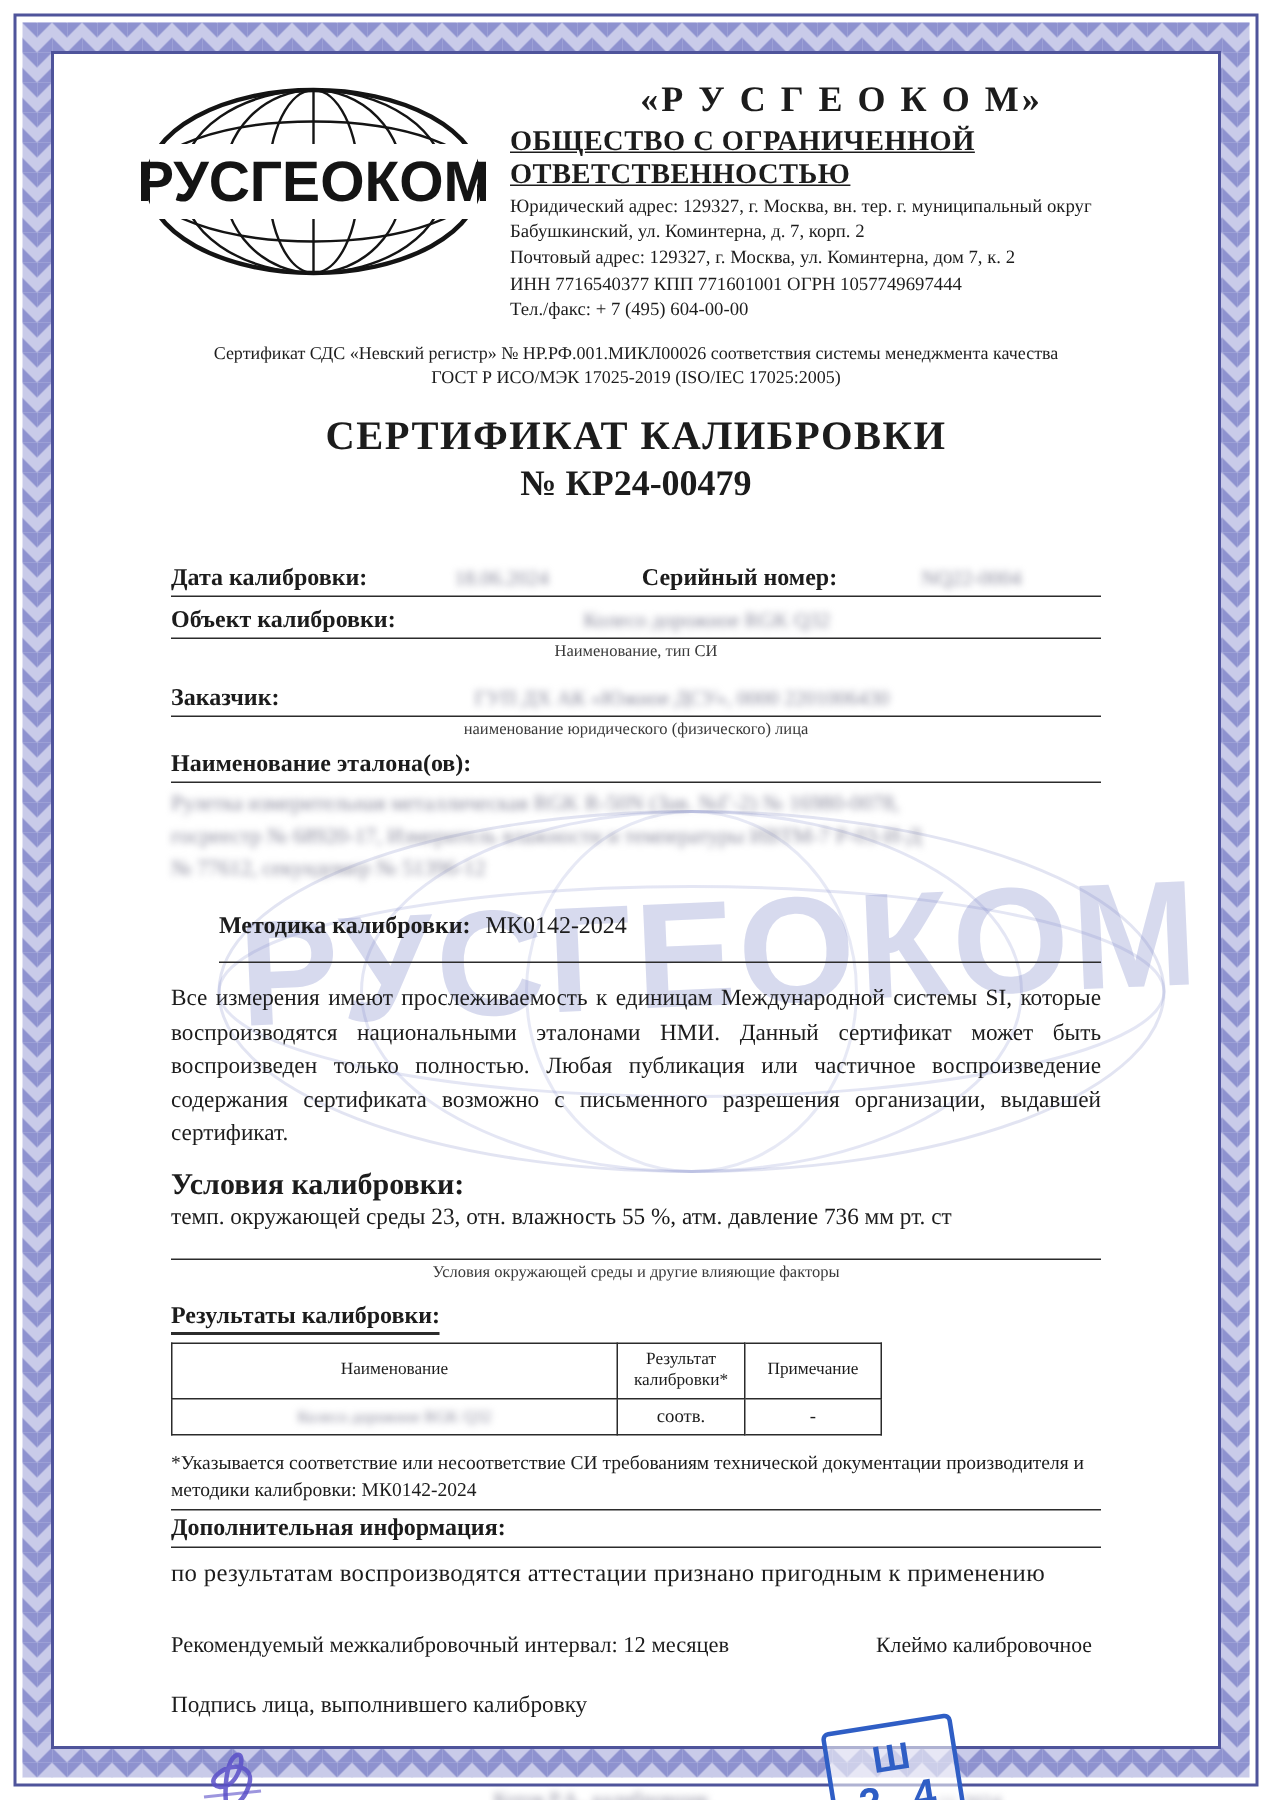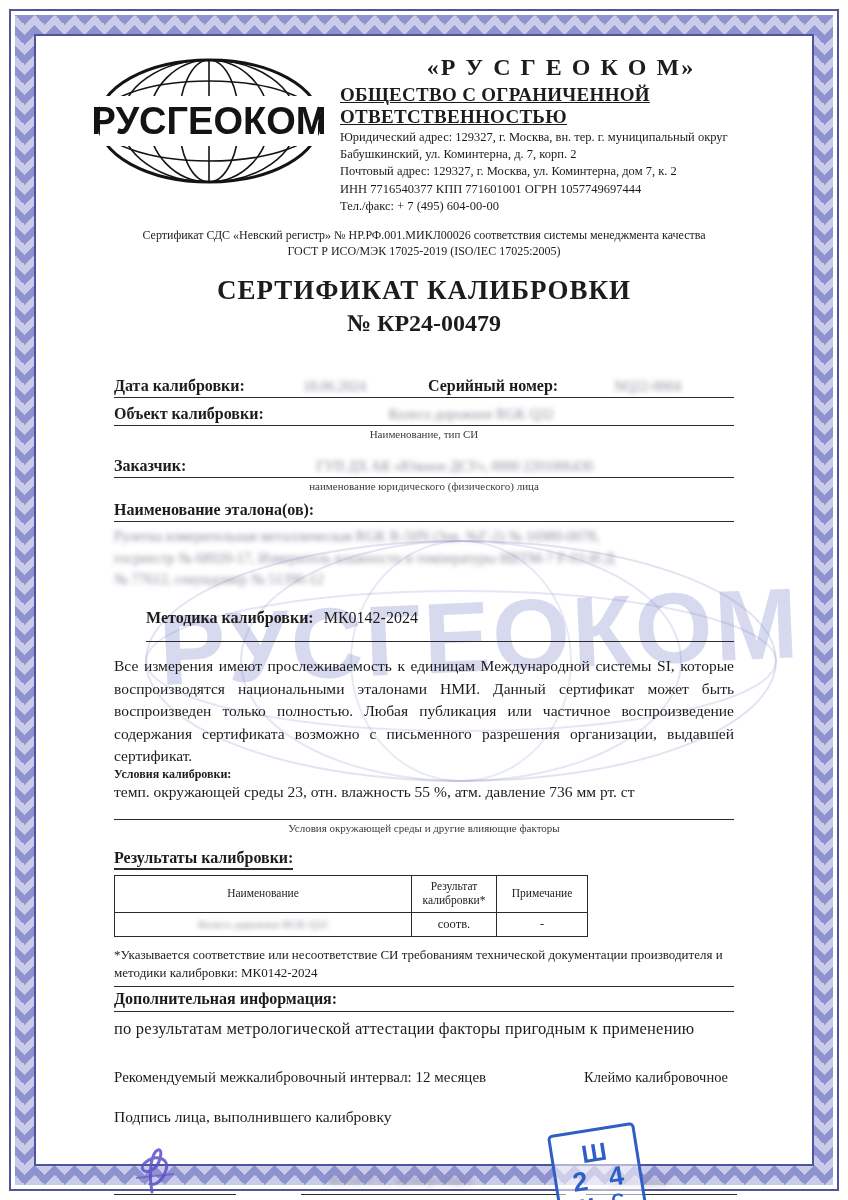--- a/index.html
+++ b/index.html
@@ -66,21 +66,21 @@
   .row-customer .v1{margin-left:130px;}
 
   .etalon-heading{margin-top:9px;border-bottom:1.6px solid #2b2b2b;padding-bottom:2px;}
   .etalon-lines{margin-top:4px;font-size:14.5px;line-height:1.5;}
 
   .row-method{margin-top:18px;border-bottom:1.6px solid #2b2b2b;padding-bottom:14px;margin-left:32px;}
   .row-method .val{font-size:16px;margin-left:6px;}
 
   .traceability{margin-top:13px;font-size:15.5px;line-height:1.45;text-align:justify;}
 
-  .cond-heading{margin-top:0;font-weight:bold;font-size:12px;}
+  .cond-heading{margin-top:12px;font-weight:bold;font-size:20px;}
   .cond-value{border-bottom:1.6px solid #2b2b2b;font-size:15.5px;padding-bottom:18px;margin-top:1px;}
 
   .results-heading{margin-top:15px;}
   .results-heading span{display:inline-block;font-weight:bold;font-size:16px;border-bottom:2px solid #2b2b2b;padding-bottom:1px;}
   table.results{border-collapse:collapse;margin-top:5px;}
   table.results th,table.results td{border:1.4px solid #2b2b2b;text-align:center;vertical-align:middle;}
   table.results th{font-weight:normal;font-size:11.5px;line-height:1.2;padding:4px 3px;}
   table.results td{font-size:12.5px;padding:4px 3px;}
   .col-name{width:290px;}
   .col-res{width:78px;}
@@ -229,21 +229,21 @@
                   <td><span class="blurred">Колесо дорожное RGK Q32</span></td>
                   <td>соотв.</td>
                   <td>-</td>
                 </tr>
               </tbody>
             </table>
 
             <div class="footnote">*Указывается соответствие или несоответствие СИ требованиям технической документации производителя и методики калибровки: МК0142-2024</div>
 
             <div class="addl-heading">Дополнительная информация:</div>
-            <div class="addl-text">по результатам метрологической аттестации факторы пригодным к применению</div>
+            <div class="addl-text">по результатам воспроизводятся аттестации признано пригодным к применению</div>
 
             <div class="footer-row">
               <span>Рекомендуемый межкалибровочный интервал: 12 месяцев</span>
               <span class="stamp-caption">Клеймо калибровочное</span>
             </div>
 
             <div class="sign-caption">Подпись лица, выполнившего калибровку</div>
 
             <div class="signature-area">
               <svg class="signature-scribble" width="70" height="60" viewBox="0 0 70 60">

